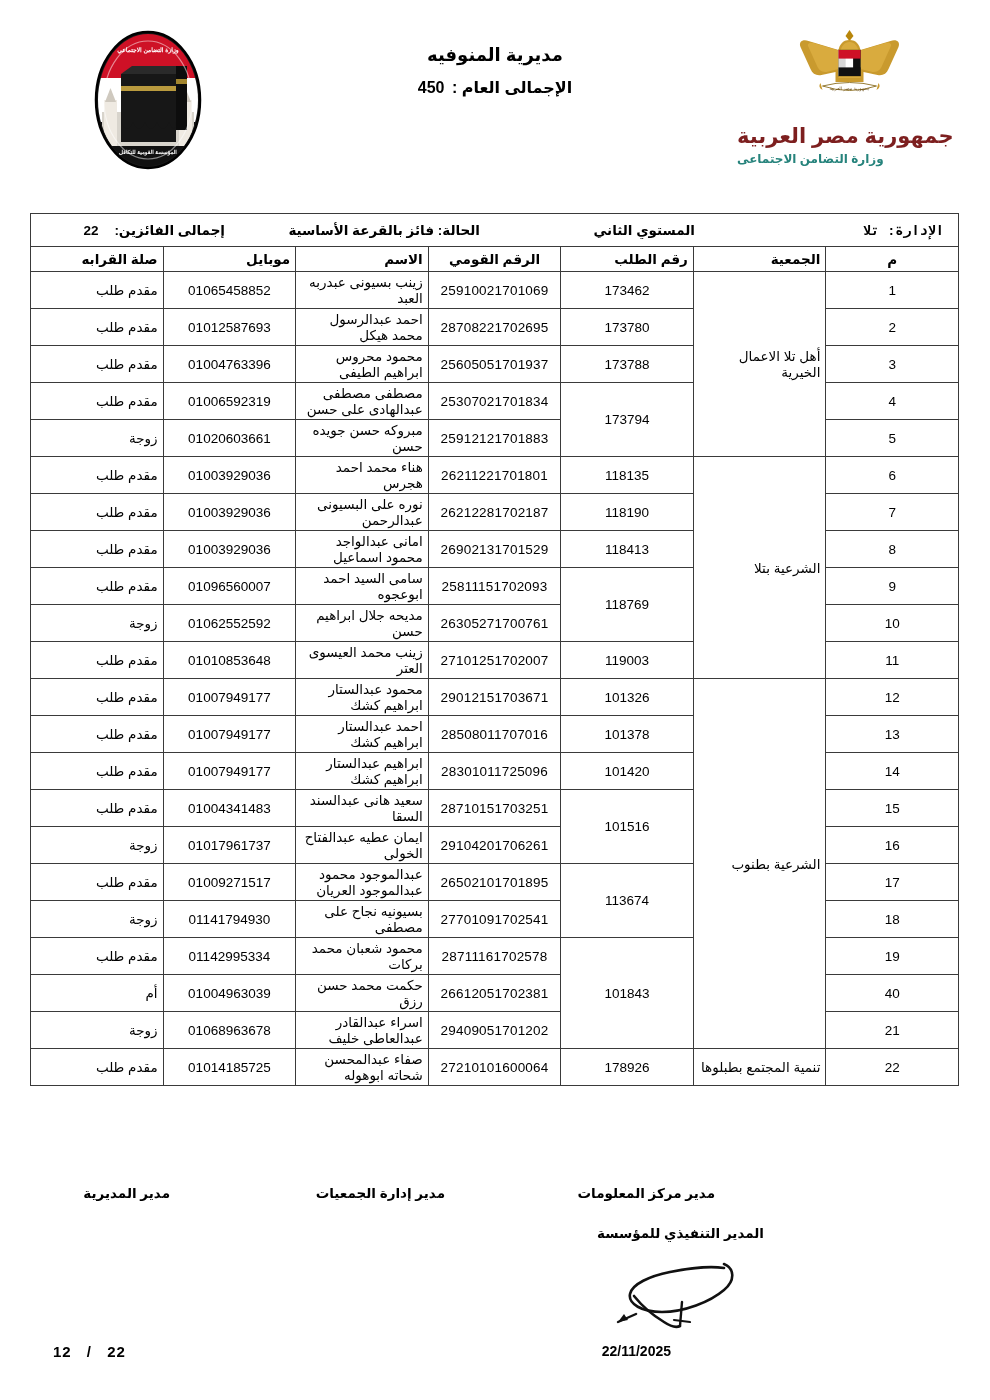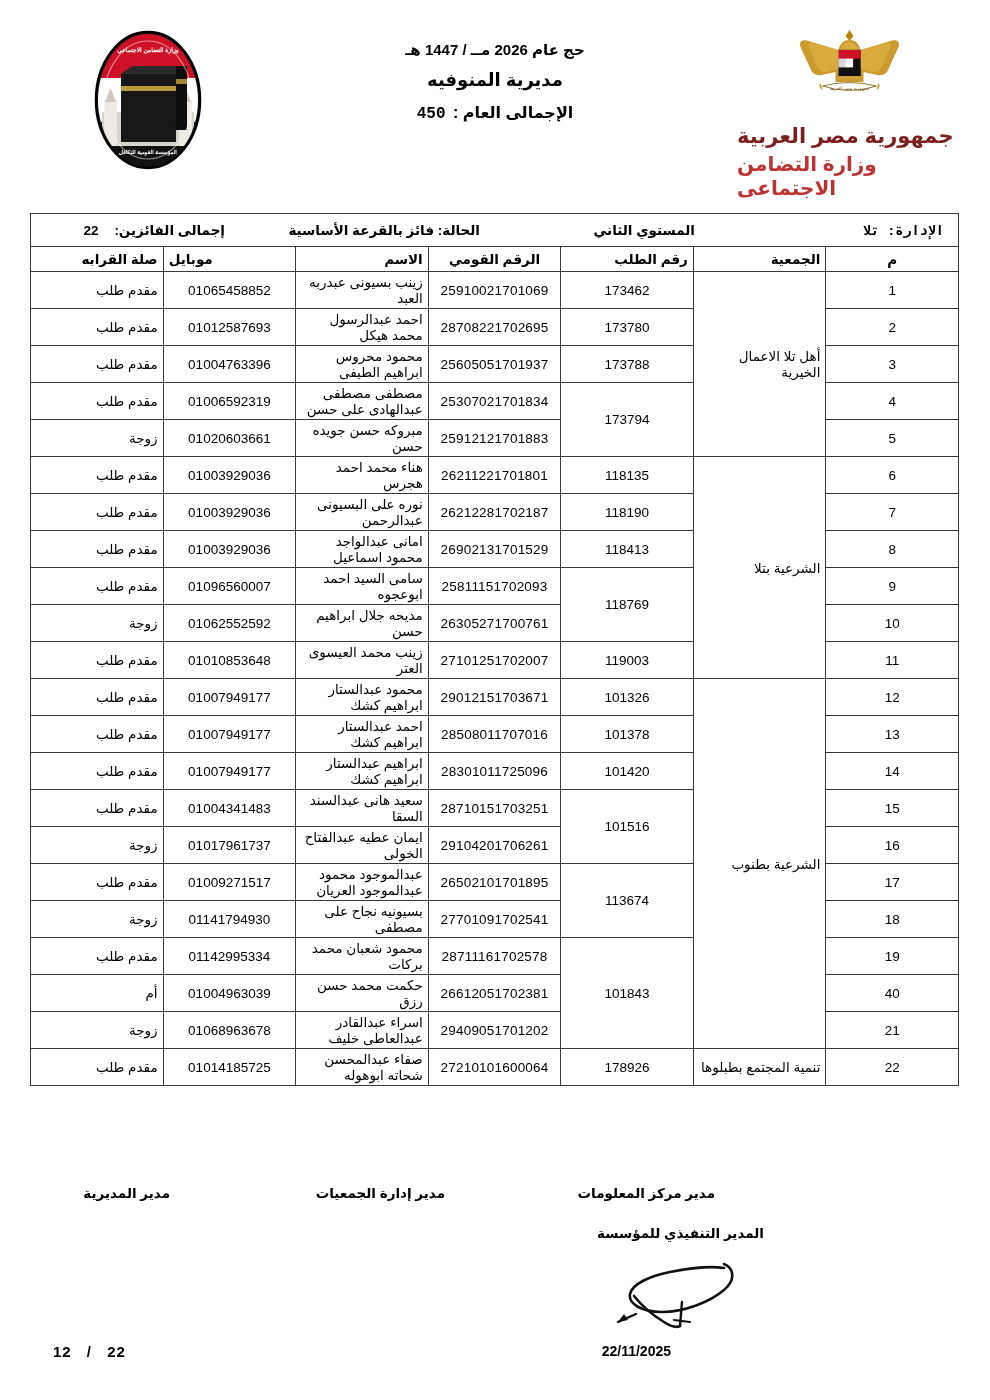--- a/index.html
+++ b/index.html
@@ -48,32 +48,32 @@
     margin-top: 7px;
   }
   .title-dir {
     font-size: 18px; font-weight: bold;
     margin-top: 10px;
   }
   .title-total {
     font-size: 16px; font-weight: bold;
     margin-top: 12px;
   }
-  .title-total .num { margin-right: 3px; font-family: Liberation Mono, monospace; }
+  .title-total .num { margin-right: 3px; }
 
   
   .emblem { width: 100%; height: 96px; }
   .emblem-text1 {
     font-size: 21px; font-weight: bold;
     color: #7d1f1f; margin-top: 2px;
     letter-spacing: -0.3px;
   }
   .emblem-text2 {
-    font-size: 20px; font-weight: bold;
-    color: #b91c1c; margin-top: 4px;
+    font-size: 12px; font-weight: bold;
+    color: #0f766e; margin-top: 4px;
     opacity: .9;
   }
 
   
   .seal { width: 120px; height: 148px; }
 
   
   .table-wrap {
     position: absolute;
     left: 30px; top: 213px;
@@ -131,21 +131,21 @@
   td.c-req   { text-align: center; font-size: 14.5px; }
   td.c-nid   { text-align: center; font-size: 14.5px; letter-spacing: .2px; }
   td.c-name  { text-align: right; padding-right: 7px; font-size: 13.5px; }
   td.c-mob   { text-align: center; font-size: 14.5px; }
   td.c-rel   { text-align: right; padding-right: 6px; font-size: 13px; }
 
   
   th.c-assoc { text-align: right; padding-right: 7px; }
   th.c-name  { text-align: right; padding-right: 7px; }
   th.c-rel   { text-align: right; padding-right: 6px; }
-  th.c-mob   { text-align: left; }
+  th.c-mob   { text-align: right; }
 
   
   .footer {
     position: absolute;
     left: 0; top: 1175px;
     width: 826px;
     height: 225px;
   }
   .sig-row {
     position: absolute;
@@ -223,21 +223,20 @@
       <g fill="#ffffff" font-size="6" font-family="Liberation Sans, sans-serif" font-weight="bold">
         <text x="60" y="26" text-anchor="middle">وزارة التضامن الاجتماعي</text>
       </g>
       <g fill="#ffffff" font-size="5.5" font-family="Liberation Sans, sans-serif" font-weight="bold">
         <text x="60" y="128" text-anchor="middle">المؤسسة القومية للتكافل</text>
       </g>
     </svg>
   </div>
 
   <div class="title-block">
-    <div class="title-sub">حج عام 2026 مــ / 1447 هـ</div>
     <div class="title-dir">مديرية المنوفيه</div>
     <div class="title-total">
       <span>الإجمالى العام :</span>
       <span class="num">450</span>
     </div>
   </div>
 
   <div class="logo-right">
     <svg class="emblem" viewBox="0 0 150 96" xmlns="http://www.w3.org/2000/svg">
       <g>

